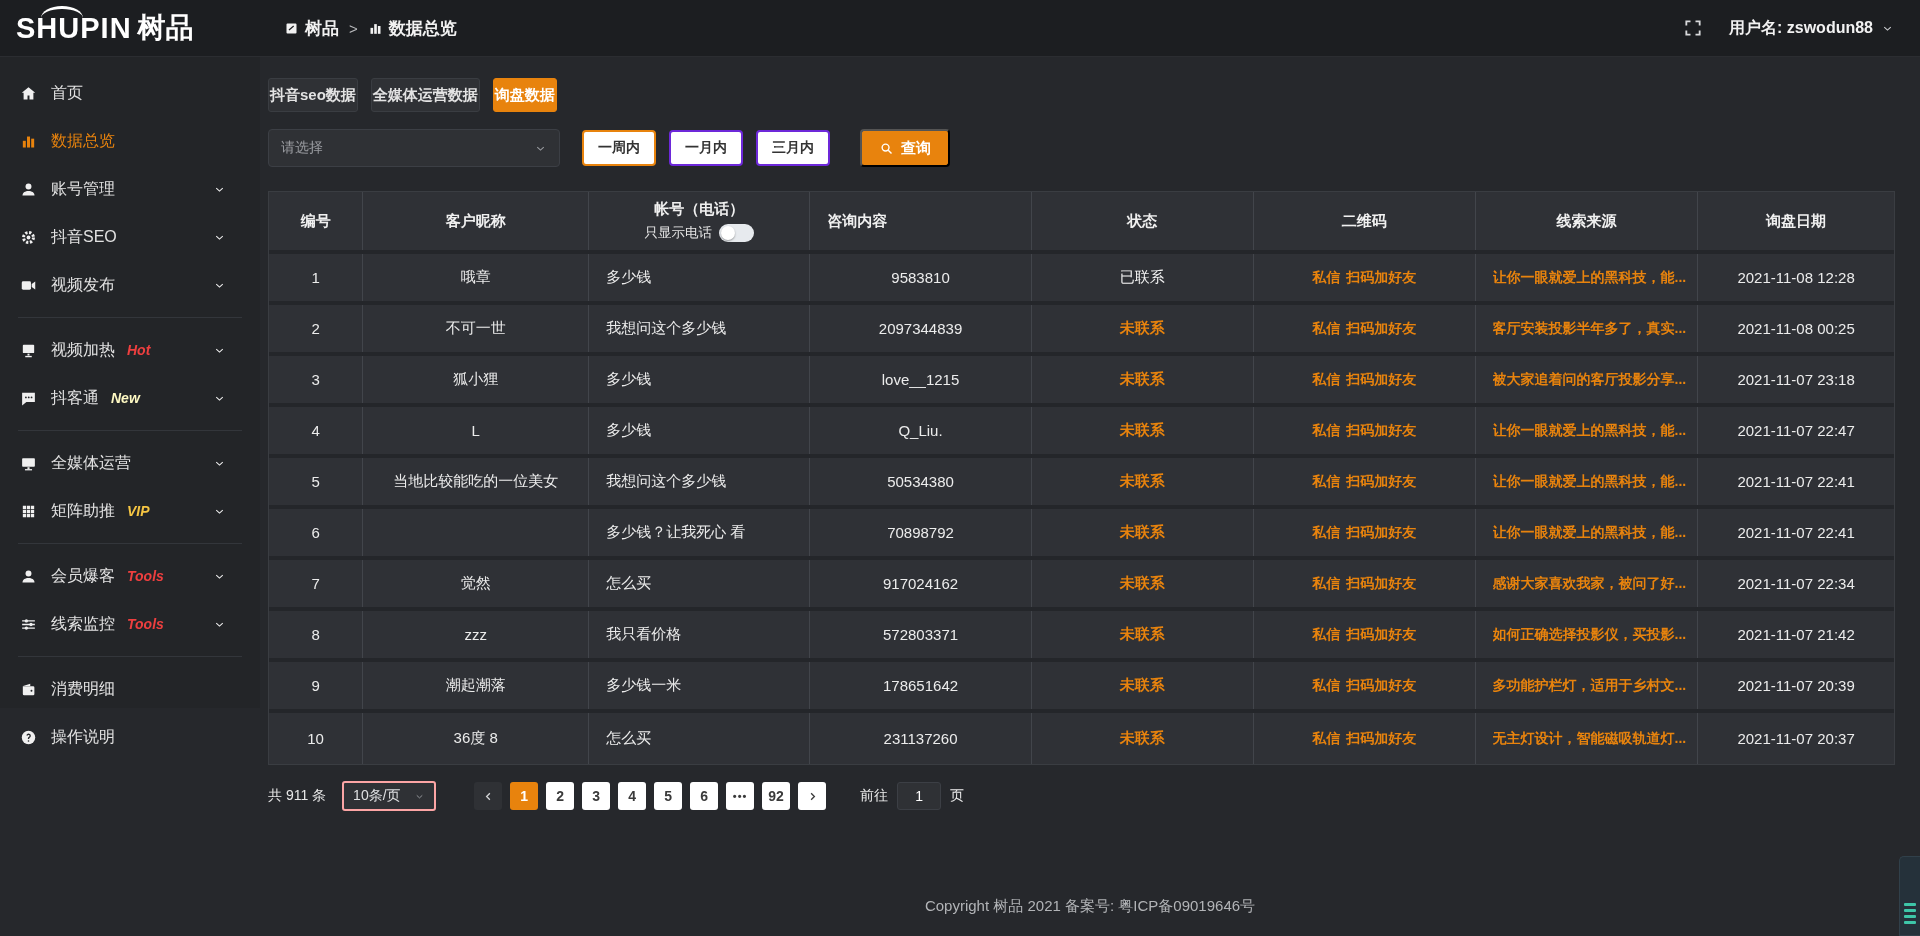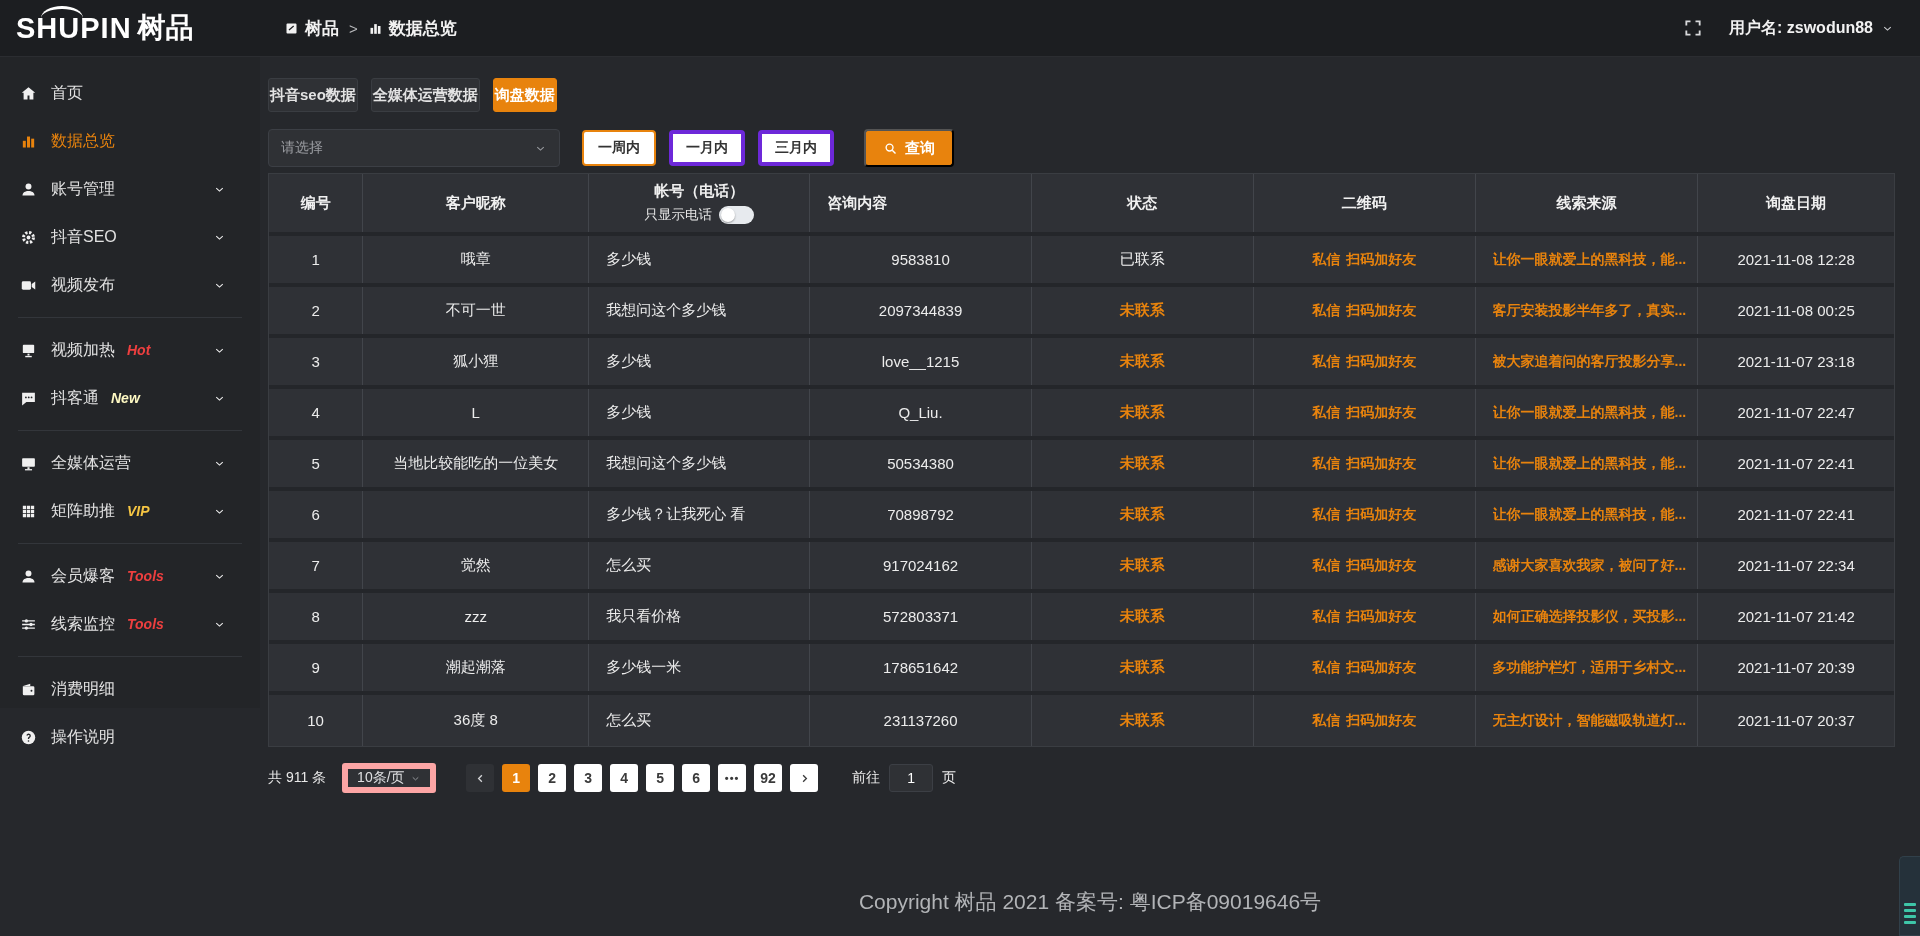--- a/index.html
+++ b/index.html
@@ -45,31 +45,31 @@
 
   .tabs { display:flex; gap:13px; }
   .tab { height:34px; padding:0 1px; background:#2f3135; border:1px solid #3a3d42; border-radius:3px;
     color:#e3e3e3; font-size:15px; font-weight:700; display:flex; align-items:center; cursor:pointer; }
   .tab.active { background:#e8830d; border-color:#e8830d; color:#fff; }
 
   .filters { margin-top:17px; display:flex; align-items:center; }
   .select { width:292px; height:38px; background:#2f3135; border:1px solid #3c3f45; border-radius:4px;
     display:flex; align-items:center; justify-content:space-between; padding:0 12px; color:#9a9ca1; font-size:14px; cursor:pointer; }
   .select .chev { margin-left:0; }
-  .range-btn { height:36px; min-width:74px; padding:0 13px; background:#fff; color:#333; border:4px solid #6d28d9;
+  .range-btn { height:36px; min-width:74px; padding:0 13px; background:#fff; color:#333; border:2px solid #6d28d9;
     border-radius:4px; font-size:14px; font-weight:700; margin-left:13px; display:flex; align-items:center; justify-content:center; cursor:pointer; }
   .range-btn:first-of-type { margin-left:22px; }
   .range-btn.selected { border:2px solid #e8830d; }
   .query-btn { height:38px; padding:0 17px; margin-left:30px; background:#e8830d; border-radius:4px; color:#fff;
     font-size:15px; font-weight:700; display:flex; align-items:center; gap:7px; cursor:pointer; }
   .query-btn .ico { width:15px; height:15px; }
   .query-btn .ico svg { fill:none; }
 
   
-  .table { margin-top:6px; border:1px solid #3a3d42; background:#737373; }
+  .table { margin-top:24px; border:1px solid #3a3d42; background:#737373; }
   .trow { display:grid; grid-template-columns:5.8% 13.9% 13.6% 13.65% 13.65% 13.65% 13.7% 12.05%;
     background:#2f3136; border-bottom:4px solid #24262a; }
   .trow:last-child { border-bottom:none; }
   .thead { height:62px; font-weight:700; font-size:15px; color:#f0f0f0; }
   .tbody-row { height:51px; font-size:15px; color:#ececec; }
   .cell { display:flex; align-items:center; justify-content:center; padding:0 8px; border-right:1px solid #42454b; overflow:hidden; white-space:nowrap; }
   .cell:last-child { border-right:none; }
   .cell.left { justify-content:flex-start; padding-left:17px; }
   .th-stack { display:flex; flex-direction:column; align-items:center; gap:5px; }
   .toggle-line { display:flex; align-items:center; gap:7px; font-size:13.5px; font-weight:400; color:#e5e5e5; }
@@ -77,38 +77,38 @@
   .toggle::after { content:''; position:absolute; left:2px; top:2px; width:14px; height:14px; border-radius:50%;
     background:#fff; box-shadow:0 1px 2px rgba(0,0,0,.35); }
   .status-pending { color:#e8830d; font-weight:700; }
   .status-contacted { color:#f2f2f2; }
   .qr-link { color:#e8830d; font-size:14px; font-weight:700; margin:0 3px; cursor:pointer; }
   .src-link { color:#e8830d; font-size:14px; font-weight:700; cursor:pointer; overflow:hidden; text-overflow:ellipsis; }
 
   
   .pager { margin-top:16px; display:flex; align-items:center; font-size:14px; }
   .pg-total { color:#e8e8e8; margin-right:16px; font-size:14px; }
-  .pg-size { height:30px; width:94px; background:#2f3135; border:6px solid #fca5a5; border-radius:3px;
-    display:flex; align-items:center; justify-content:space-between; padding:0 9px; color:#dfe0e2; cursor:pointer; margin-right:30px;text-align:center; }
+  .pg-size { height:30px; width:94px; background:#2f3135; border:2px solid #fca5a5; border-radius:3px;
+    display:flex; align-items:center; justify-content:space-between; padding:0 9px; color:#dfe0e2; cursor:pointer; margin-right:38px;text-align:center; }
   .pg-size .chev { width:11px; height:11px; }
   .pg-btn { min-width:28px; height:28px; border-radius:3px; display:flex; align-items:center; justify-content:center;
     margin-right:8px; font-weight:700; cursor:pointer; }
   .pg-prev { background:#2f3135; color:#d4d5d7; }
   .pg-next { background:#fff; color:#3a3a3a; }
   .pg-prev .ico, .pg-next .ico { width:13px; height:13px; }
   .pg-prev svg, .pg-next svg { fill:none; }
   .pg-page { background:#fff; color:#3a3a3a; padding:0 6px; }
   .pg-page.active { background:#e8830d; color:#fff; }
   .pg-dots { background:#fff; color:#3a3a3a; letter-spacing:1px; font-size:11px; }
   .pg-goto { display:flex; align-items:center; gap:9px; margin-left:26px; color:#ececec; }
   .pg-input { width:44px; height:28px; background:#2f3135; border:1px solid #3c3f45; border-radius:3px;
     color:#fff; text-align:center; font-size:14px; font-family:inherit; }
 
   
-  .footer { position:absolute; left:260px; right:0; bottom:20px; text-align:center; color:#b2b4b7; font-size:21px; }
+  .footer { position:absolute; left:260px; right:0; bottom:20px; text-align:center; color:#b2b4b7; font-size:15px; }
 
   
   .corner-widget { position:absolute; right:0; bottom:0; width:21px; height:80px; background:#25313a;
     border-radius:5px 0 0 0; border:1px solid #31404a; border-right:none; }
   .corner-widget i { display:block; height:3px; margin:3px 4px 0 4px; background:#3ec6a8; border-radius:1px; }
   .corner-widget i:first-child { margin-top:46px; }
 </style>
 </head>
 <body>
 

